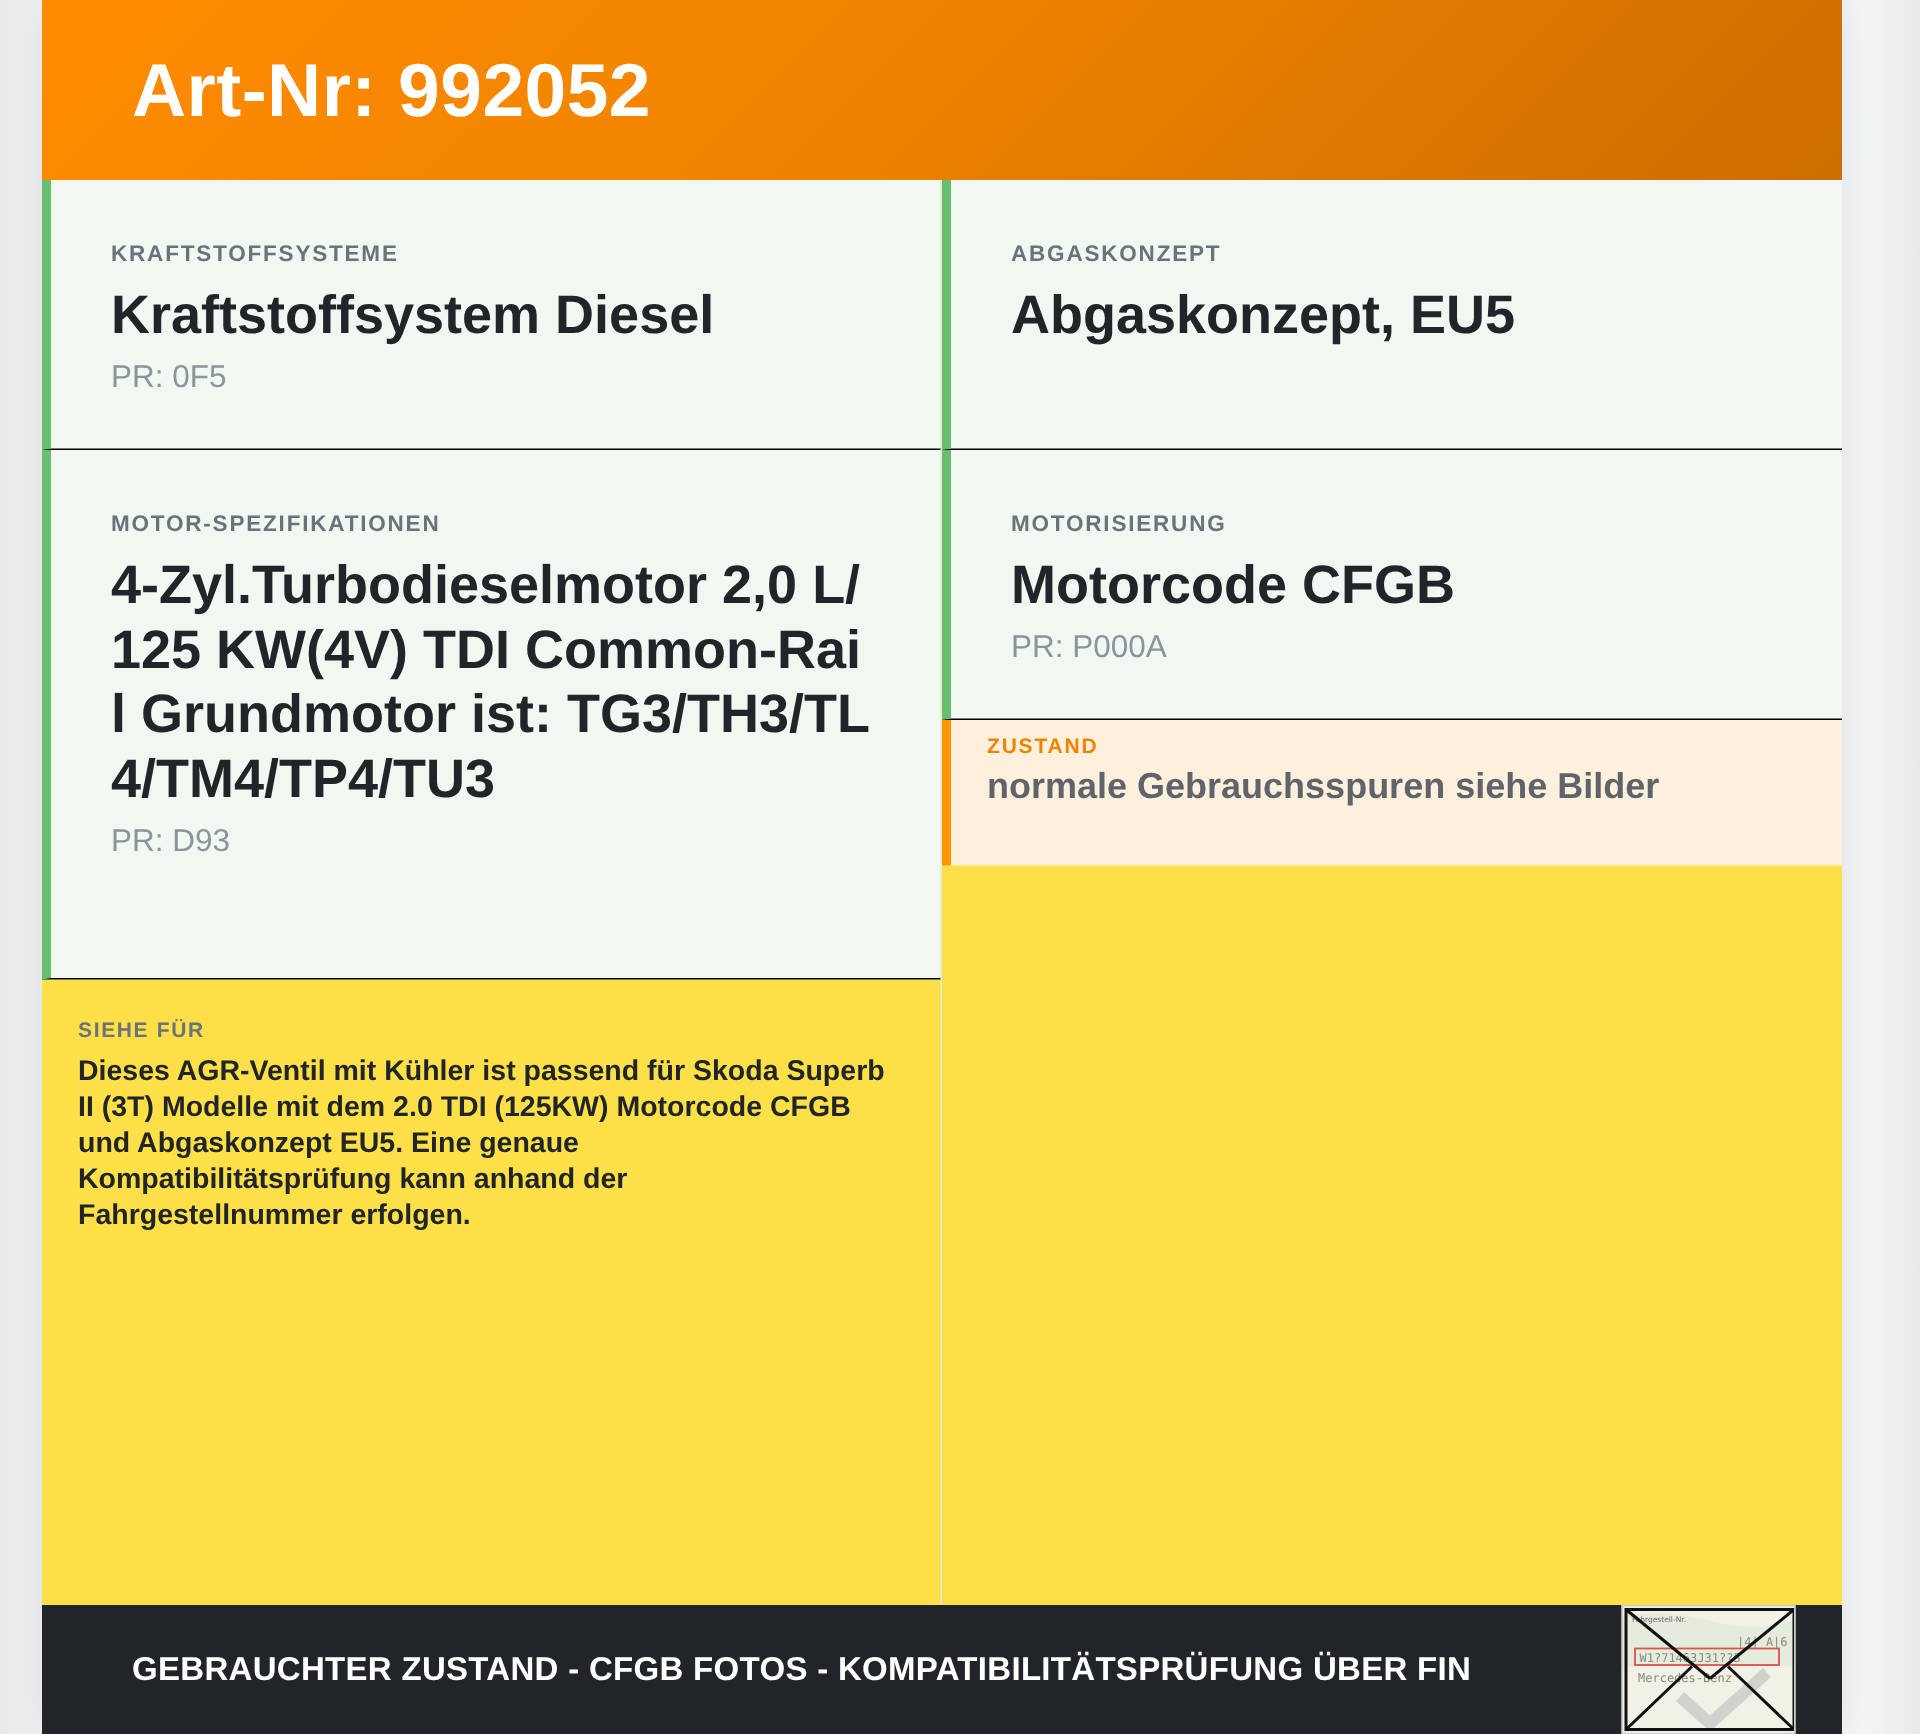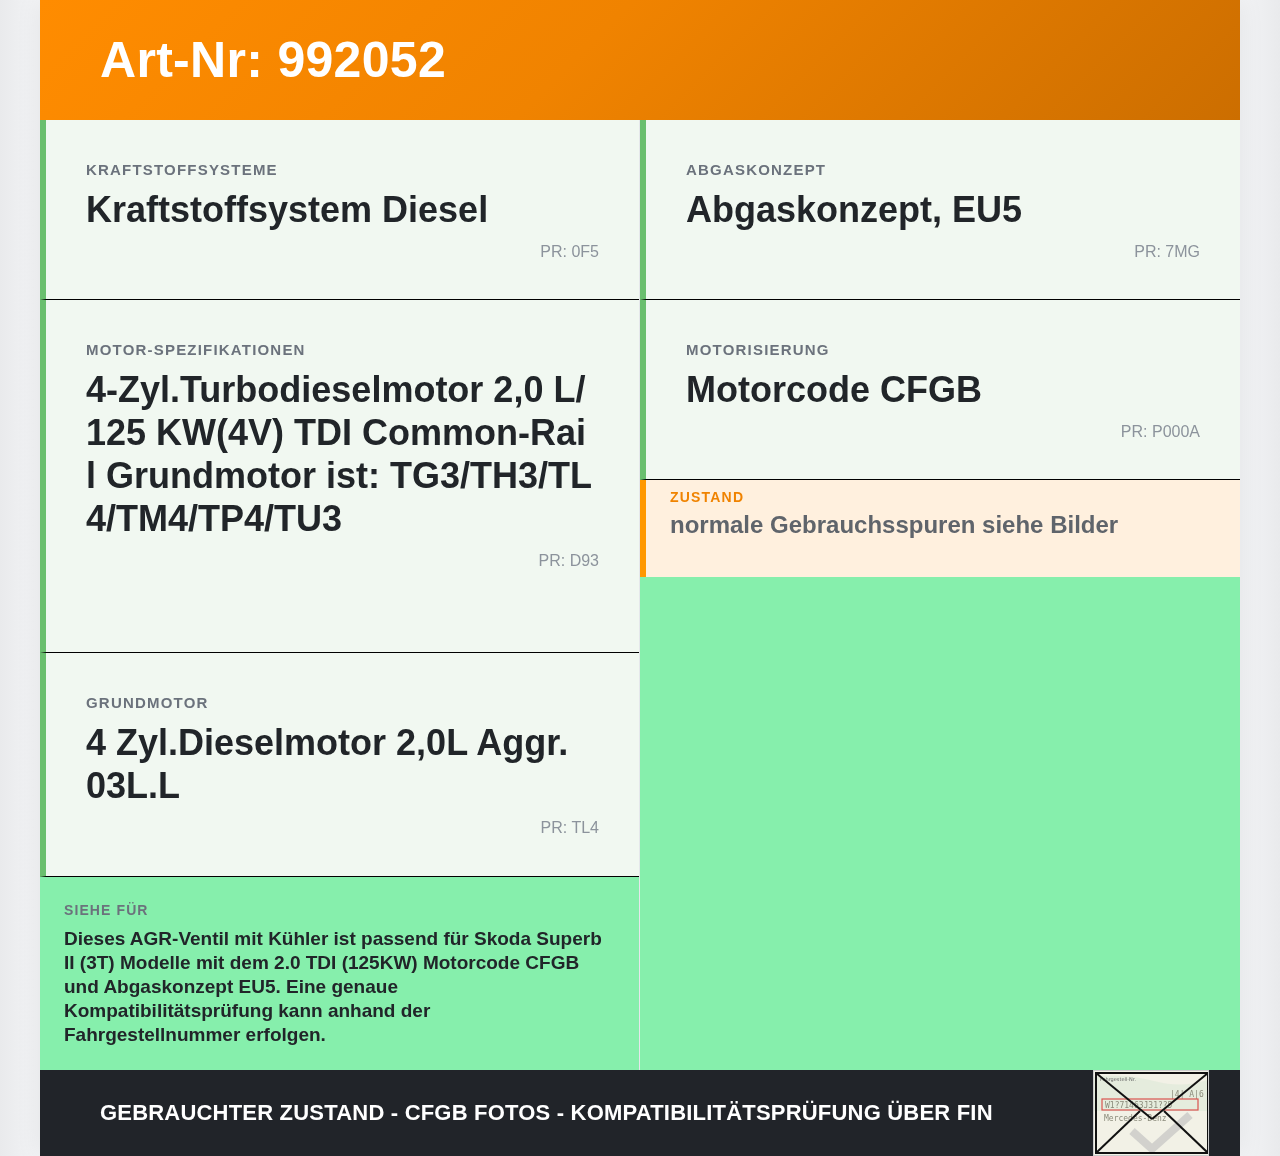--- a/index.html
+++ b/index.html
@@ -3,22 +3,22 @@
 <meta charset="utf-8">
 <style>
   * { box-sizing: border-box; margin: 0; padding: 0; }
   html, body { width: 1280px; height: 1156px; overflow: hidden; }
   body {
     background: linear-gradient(90deg, #e9eaec 0%, #f3f4f6 3%, #f3f4f6 97%, #e9eaec 100%);
     font-family: "Liberation Sans", "DejaVu Sans", sans-serif;
     color: #212529;
   }
   .page {
-    position: absolute; left: 40px; top: 0; width: 1200px; height: 1156px;
-    background: #86efac;
+    position: absolute; left: 28px; top: 0; width: 1200px; height: 1156px;
+    background: #fde047;
     box-shadow: 0 0 24px rgba(0,0,0,0.08);
   }
   .header {
     height: 120px;
     background: linear-gradient(135deg, #ff8c00 0%, #f08300 45%, #cc6e00 100%);
     display: flex; align-items: center;
     padding-left: 60px;
   }
   .header h1 {
     color: #ffffff; font-weight: 700; font-size: 50px; letter-spacing: 0.3px;
@@ -34,21 +34,21 @@
   }
   .spec-label {
     font-size: 15px; font-weight: 700; letter-spacing: 1.2px; color: #6b727c;
     text-transform: uppercase; margin-bottom: 8px; line-height: 20px;
   }
   .spec-value {
     font-size: 36px; font-weight: 700; color: #212529; line-height: 43px;
     word-break: break-all;
   }
   .spec-pr {
-    font-size: 16px; color: #8c939c; margin-top: 10px; line-height: 22px; text-align: right;
+    font-size: 21px; color: #8c939c; margin-top: 10px; line-height: 22px;
   }
   .card-1 { height: 180px; }
   .card-2 { height: 353px; }
   .card-3 { height: 224px; }
   .card-r1 { height: 180px; }
   .card-r2 { height: 180px; }
   .fits {
     padding: 24px 24px 20px 24px;
   }
   .fits-label {
@@ -99,36 +99,30 @@
       <div class="spec-card card-1">
         <div class="spec-label">KRAFTSTOFFSYSTEME</div>
         <div class="spec-value" style="word-break: normal;">Kraftstoffsystem Diesel</div>
         <div class="spec-pr">PR: 0F5</div>
       </div>
       <div class="spec-card card-2">
         <div class="spec-label">MOTOR-SPEZIFIKATIONEN</div>
         <div class="spec-value" style="width:510px;">4-Zyl.Turbodieselmotor 2,0 L/125 KW(4V) TDI Common-Rail Grundmotor ist: TG3/TH3/TL4/TM4/TP4/TU3</div>
         <div class="spec-pr">PR: D93</div>
       </div>
-      <div class="spec-card card-3">
-        <div class="spec-label">GRUNDMOTOR</div>
-        <div class="spec-value" style="word-break: normal; width:520px;">4 Zyl.Dieselmotor 2,0L Aggr. 03L.L</div>
-        <div class="spec-pr">PR: TL4</div>
-      </div>
       <div class="fits">
         <div class="fits-label">SIEHE FÜR</div>
         <div class="fits-text">Dieses AGR-Ventil mit Kühler ist passend für Skoda Superb II (3T) Modelle mit dem 2.0 TDI (125KW) Motorcode CFGB und Abgaskonzept EU5. Eine genaue Kompatibilitätsprüfung kann anhand der Fahrgestellnummer erfolgen.</div>
       </div>
     </div>
 
     <div class="col col-right">
       <div class="spec-card card-r1">
         <div class="spec-label">ABGASKONZEPT</div>
         <div class="spec-value" style="word-break: normal;">Abgaskonzept, EU5</div>
-        <div class="spec-pr">PR: 7MG</div>
       </div>
       <div class="spec-card card-r2">
         <div class="spec-label">MOTORISIERUNG</div>
         <div class="spec-value" style="word-break: normal;">Motorcode CFGB</div>
         <div class="spec-pr">PR: P000A</div>
       </div>
       <div class="condition">
         <div class="condition-label">ZUSTAND</div>
         <div class="condition-text">normale Gebrauchsspuren siehe Bilder</div>
       </div>

